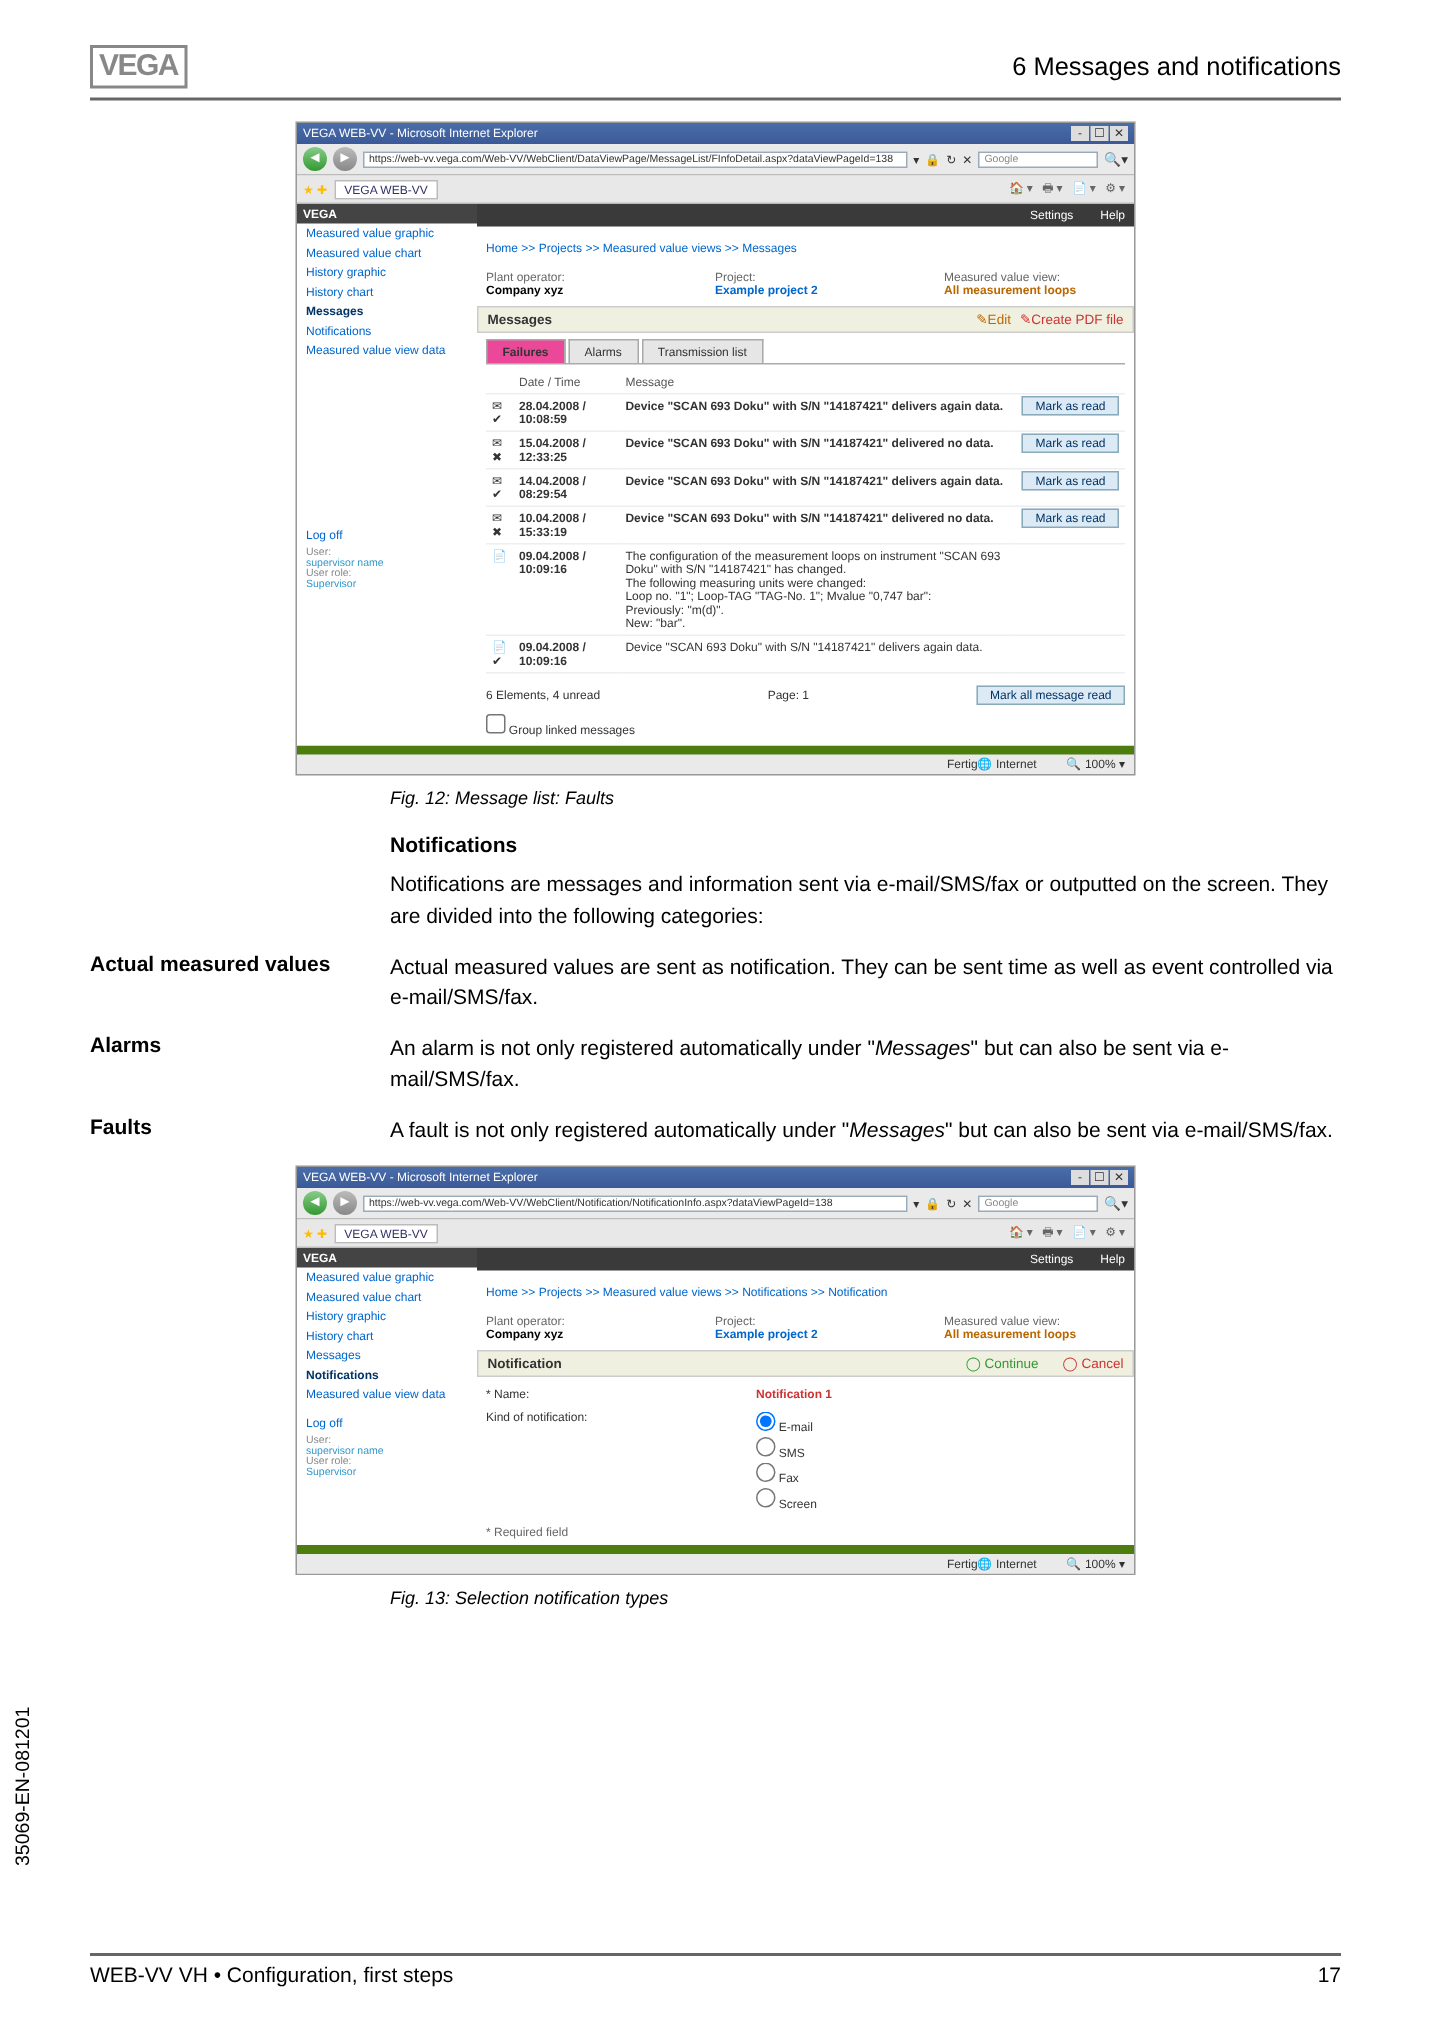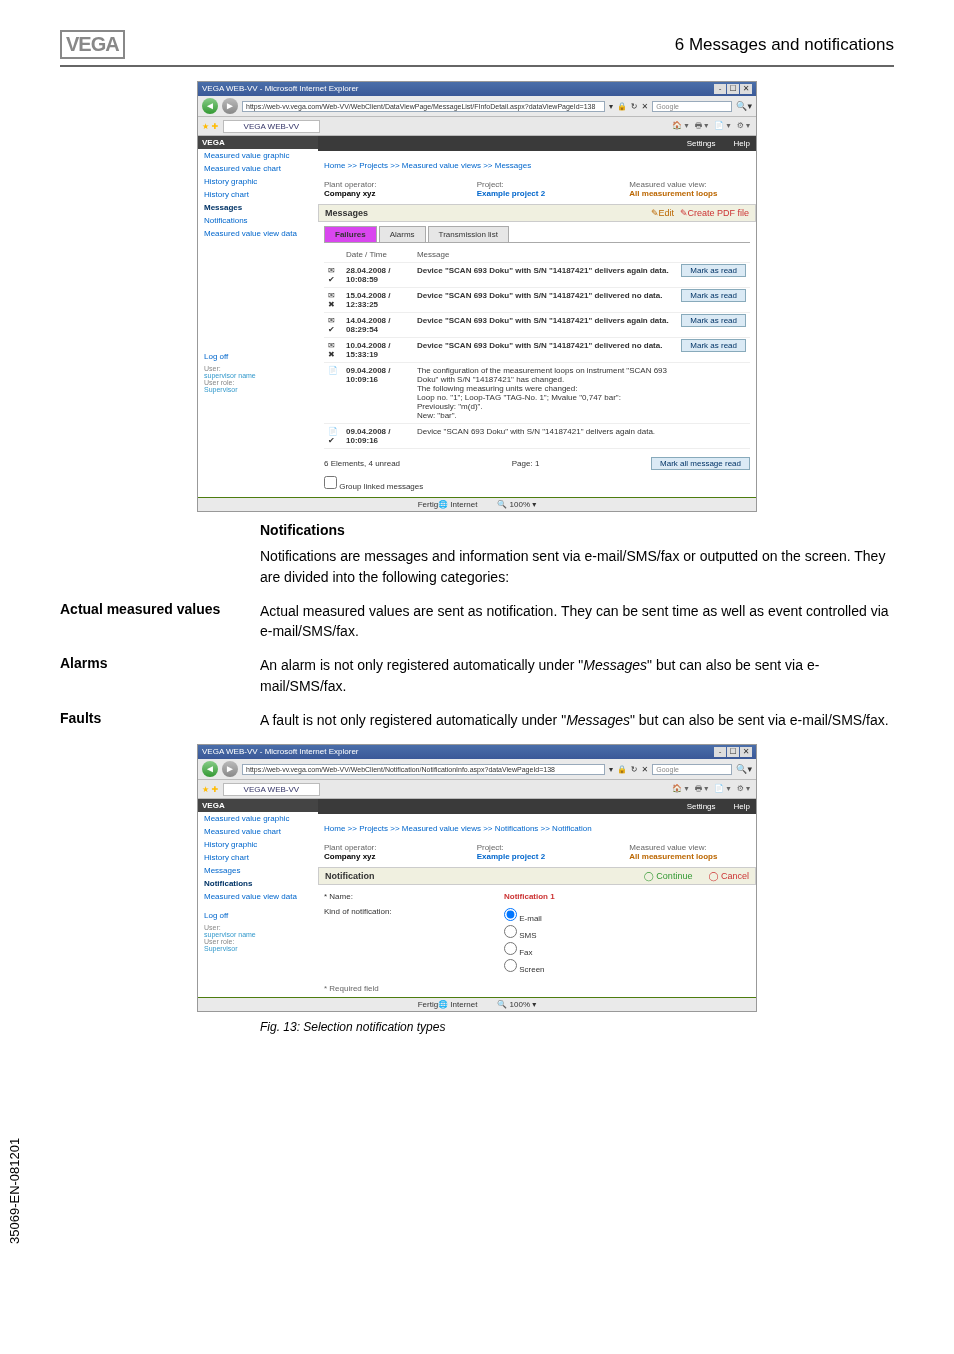--- a/index.html
+++ b/index.html
@@ -101,21 +101,21 @@
     padding: 2px 4px;
     display: flex;
     align-items: center;
     justify-content: space-between;
     border-bottom: 1px solid #bbb;
     font-size: 8px;
   }
   .ie-tabbar .tab {
     background: #fff;
     border: 1px solid #bbb;
-    padding: 1px 20px;
+    padding: 1px 6px;
     color: #336;
   }
   .ie-tabbar .rt-icons { color: #666; letter-spacing: 2px; }
   .app-area { display: flex; background: #fff; }
   .sidebar {
     width: 120px;
     background: #fff;
     font-size: 8px;
     color: #06c;
   }
@@ -177,21 +177,21 @@
     margin: 4px 6px 0;
   }
   .tabs-row .tab1 {
     padding: 3px 10px;
     background: #e6e6e6;
     border: 1px solid #aaa;
     border-bottom: none;
     margin-right: 2px;
   }
   .tabs-row .tab1.active {
-    background: #d946ef;
+    background: #ec4899;
     font-weight: bold;
   }
   .msg-table { width: calc(100% - 12px); margin: 4px 6px; border-collapse: collapse; font-size: 8px; }
   .msg-table th { text-align: left; padding: 3px 4px; color: #555; font-weight: normal; }
   .msg-table td { padding: 3px 4px; vertical-align: top; }
   .msg-table tr { border-bottom: 1px solid #eee; }
   .mark-btn {
     background: #dbeaf5;
     border: 1px solid #8ab;
     color: #036;
@@ -203,25 +203,25 @@
   .pager {
     display: flex;
     justify-content: space-between;
     padding: 4px 6px;
     font-size: 8px;
     align-items: center;
   }
   .chk-row { padding: 2px 6px 6px; font-size: 8px; }
   .status-bar {
     background: #eaeaea;
-    border-top: 1px solid #4d7c0f;
+    border-top: 6px solid #4d7c0f;
     font-size: 8px;
     padding: 2px 6px;
     display: flex;
-    justify-content: center;
+    justify-content: flex-end;
   }
   .status-bar .right { display: flex; gap: 20px; }
 
   .notif-form { margin: 4px 6px; font-size: 8px; }
   .notif-form .row { display: flex; padding: 3px 0; }
   .notif-form .lbl { width: 180px; color: #333; }
   .notif-form .val-name { color: #c33; font-weight: bold; }
   .notif-form .radio { display: block; padding: 1px 0; }
   .notif-form .req { padding-top: 6px; color: #666; }
   .section-hdr .cont { color: #393; font-weight: normal; }
@@ -414,20 +414,21 @@
   <div class="status-bar">
     <span>Fertig</span>
     <span class="right">
       <span>🌐 Internet</span>
       <span>🔍 100% ▾</span>
     </span>
   </div>
       </div>
     </div>
 
+  <div class="figcap">Fig. 12: Message list: Faults</div>
 
   <div class="body-text">
     <div class="h3ish">Notifications</div>
     <div class="para">Notifications are messages and information sent via e-mail/SMS/fax or outputted on the screen. They are divided into the following categories:</div>
   </div>
 
   <div class="lr-block">
     <div class="lr-left">Actual measured values</div>
     <div class="lr-right">Actual measured values are sent as notification. They can be sent time as well as event controlled via e-mail/SMS/fax.</div>
   </div>
@@ -533,14 +534,18 @@
       <span>🔍 100% ▾</span>
     </span>
   </div>
       </div>
     </div>
 
   <div class="figcap">Fig. 13: Selection notification types</div>
 
   <div class="vertical-docnum">35069-EN-081201</div>
 
+  <div class="footer-bar">
+    <div>WEB-VV VH • Configuration, first steps</div>
+    <div>17</div>
+  </div>
 
 </div>
 
 </body></html>

